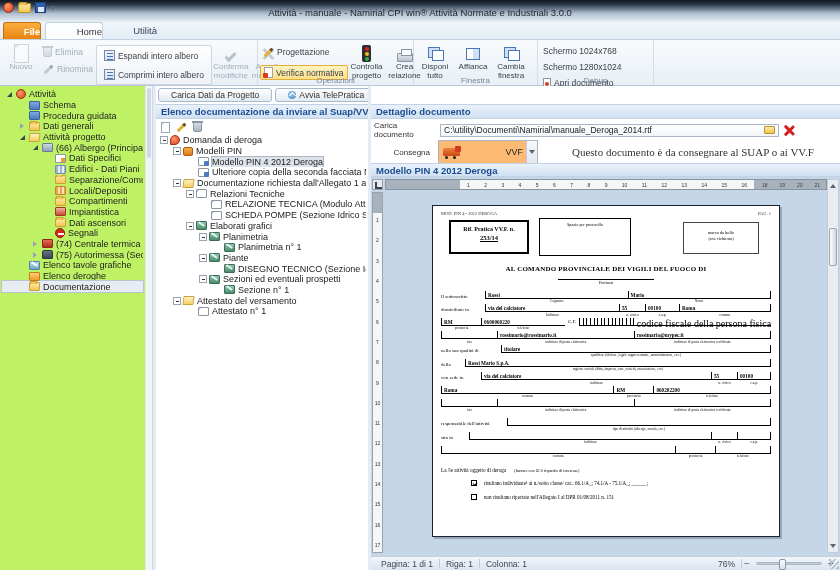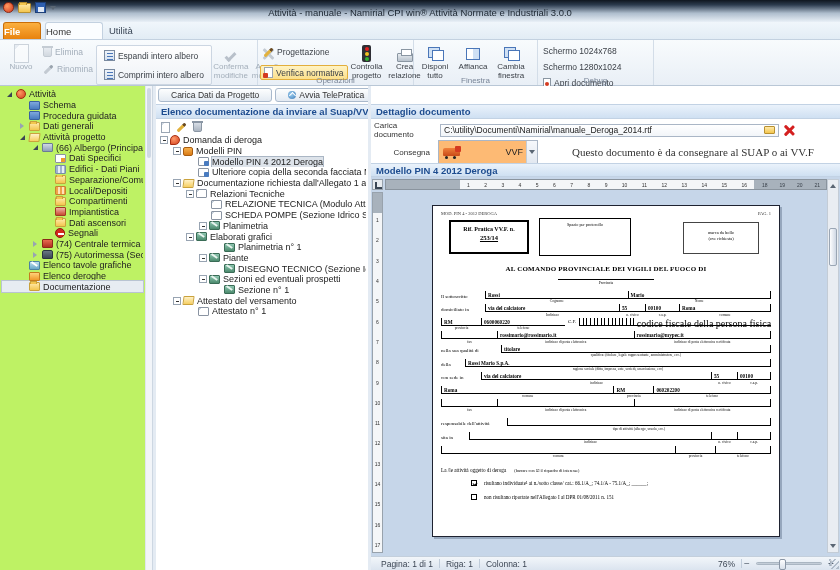--- a/index.html
+++ b/index.html
@@ -12,21 +12,21 @@
 .title{position:absolute;left:0;right:0;top:7px;text-align:center;font-size:9.5px;color:#1b2530}
 .app-ic{width:11px;height:11px;border-radius:50%;background:radial-gradient(circle at 35% 35%,#ff9a62,#d63a1e);border:1px solid #8c2712}
 .fold-ic{width:13px;height:10px;background:linear-gradient(#ffe9a8,#f3c64f);border:1px solid #b89030;border-radius:1px;position:relative}
 .fold-ic::before{content:"";position:absolute;left:0;top:-2px;width:6px;height:2px;background:#f3c64f;border:1px solid #b89030;border-bottom:none}
 .save-ic{width:11px;height:11px;background:#2e5fb0;border:1px solid #1d3f78;position:relative}
 .save-ic::after{content:"";position:absolute;left:2px;bottom:0;width:6px;height:5px;background:#dfe8f4}
 .caret{width:0;height:0;border-left:3px solid transparent;border-right:3px solid transparent;border-top:4px solid #5a6673}
 
 
 .tabrow{position:absolute;left:0;top:22px;right:0;height:18px;background:linear-gradient(#f0f6fb,#e2ecf5);border-bottom:1px solid #c3d1e0}
-.tab{position:absolute;bottom:0;height:17px;line-height:17px;text-align:left;font-size:9.5px;border-radius:3px 3px 0 0;color:#3a4656}
+.tab{position:absolute;bottom:0;height:17px;line-height:17px;text-align:right;font-size:9.5px;border-radius:3px 3px 0 0;color:#3a4656}
 .tab-file{left:3px;width:38px;background:linear-gradient(#fbb040,#e8820e);color:#fff;font-weight:bold;border:1px solid #c96e08;border-bottom:none}
 .tab-home{left:45px;width:58px;background:#fbfdff;border:1px solid #c3d1e0;border-bottom:none;color:#333}
 .tab-util{left:109px;width:48px}
 
 
 .ribbon{position:absolute;left:0;top:40px;right:0;height:46px;background:linear-gradient(#f8fbfd,#e9eff6);border-bottom:1px solid #b9c7d6}
 .rgroup{position:absolute;top:0;bottom:0;border-right:1px solid #d3dde8;padding:2px 2px 10px 2px;display:flex;align-items:flex-start}
 .rg-label{position:absolute;bottom:0;left:0;right:0;text-align:center;font-size:8px;color:#7a8698}
 .rbL{width:38px;display:flex;flex-direction:column;align-items:center;text-align:center;font-size:8px;line-height:8.5px;color:#3a3f46;padding-top:2px;flex:none}
 .rbL .ric{height:19px;display:flex;align-items:center;justify-content:center}
@@ -495,29 +495,29 @@
     <div class="ti lv3">
         <span class="exp"></span>
         <span class="ico ico-page"></span>
         <span class="tl">RELAZIONE TECNICA (Modulo Attività)</span>
       </div>
     <div class="ti lv3">
         <span class="exp"></span>
         <span class="ico ico-page"></span>
         <span class="tl">SCHEDA POMPE (Sezione Idrico Sprinkler)</span>
       </div>
-    <div class="ti lv3">
-        <span class="bx"></span>
-        <span class="ico ico-draw2"></span>
-        <span class="tl">Planimetria</span>
-      </div>
     <div class="ti lv2">
         <span class="bx"></span>
         <span class="ico ico-draw2"></span>
         <span class="tl">Elaborati grafici</span>
+      </div>
+    <div class="ti lv3">
+        <span class="bx"></span>
+        <span class="ico ico-draw2"></span>
+        <span class="tl">Planimetria</span>
       </div>
     <div class="ti lv4">
         <span class="exp"></span>
         <span class="ico ico-draw2"></span>
         <span class="tl">Planimetria n° 1</span>
       </div>
     <div class="ti lv3">
         <span class="bx"></span>
         <span class="ico ico-draw2"></span>
         <span class="tl">Piante</span>

